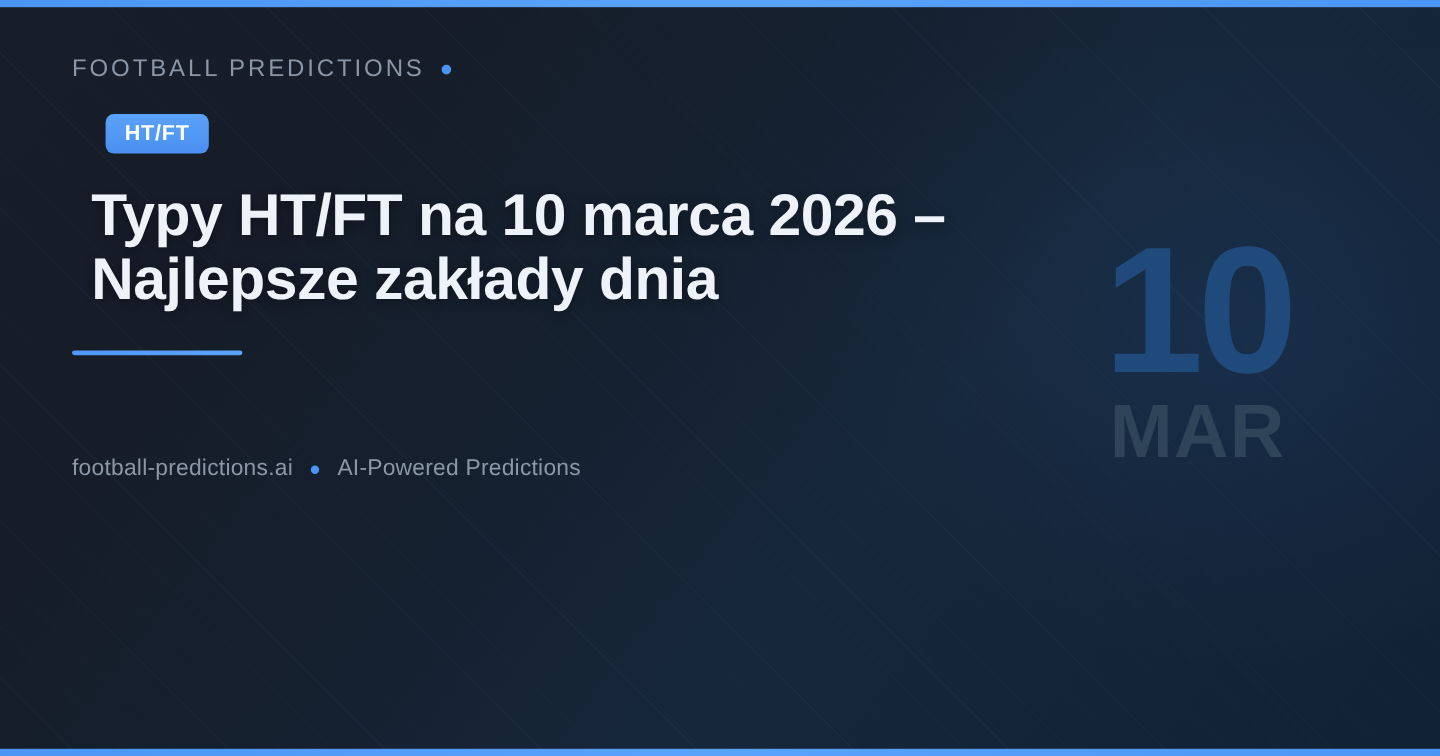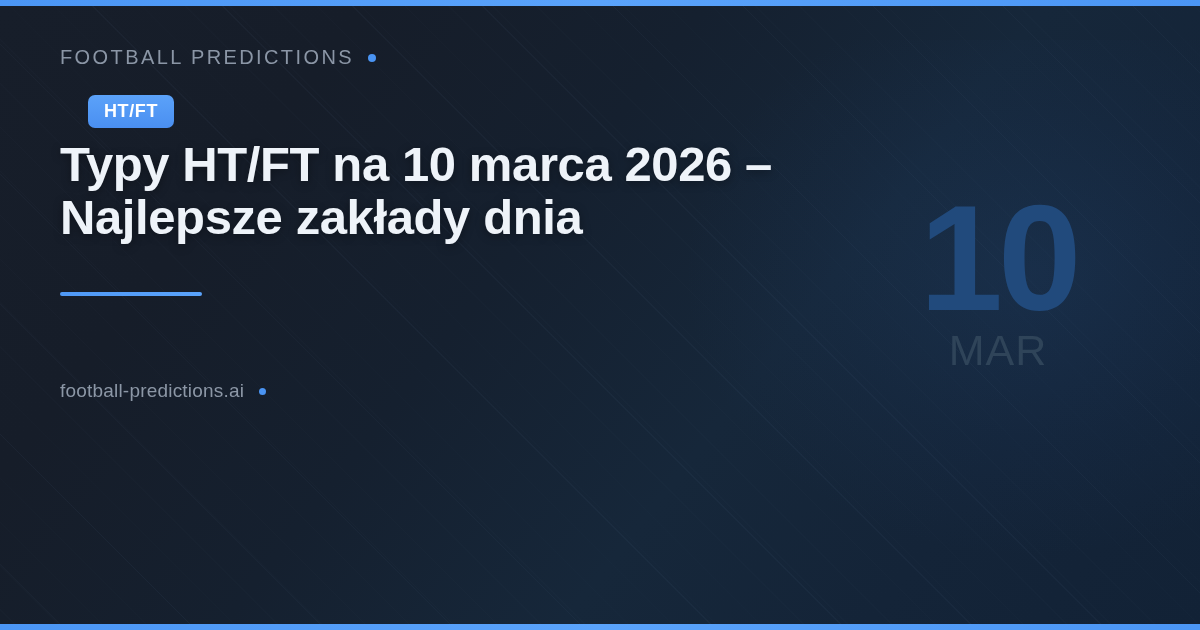--- a/index.html
+++ b/index.html
@@ -130,21 +130,21 @@
     line-height: 1;
     margin-left: 28px;
   }
 
   
   .title {
     position: absolute;
     left: 0;
     top: 138px;
     width: 830px;
-    margin: 0;
+    margin: 16px;
     font-size: 49px;
     line-height: 1.08;
     font-weight: 700;
     letter-spacing: -0.4px;
     color: #eef3f9;
     font-stretch: condensed;
     text-shadow: 0 2px 10px rgba(0,0,0,0.35);
   }
 
   
@@ -170,23 +170,23 @@
   .date-day {
     font-size: 150px;
     line-height: 0.78;
     font-weight: 700;
     letter-spacing: -5px;
     color: #214a7c;
     font-stretch: condensed;
   }
   .date-month {
     margin-top: 12px;
-    font-size: 43px;
+    font-size: 63px;
     line-height: 1;
-    font-weight: 400;
+    font-weight: 700;
     letter-spacing: 1px;
     color: #2f4459;
   }
 
   
   .footer {
     position: absolute;
     left: 0;
     bottom: 46px;
     display: flex;
@@ -229,16 +229,17 @@
     <div class="accent-rule"></div>
 
     <div class="date-block">
       <div class="date-day">10</div>
       <div class="date-month">MAR</div>
     </div>
 
     <div class="footer">
       <span class="footer-text">football-predictions.ai</span>
       <span class="dot"></span>
+      <span class="footer-text">AI-Powered Predictions</span>
     </div>
 
   </div>
 </div>
 
 </body></html>

